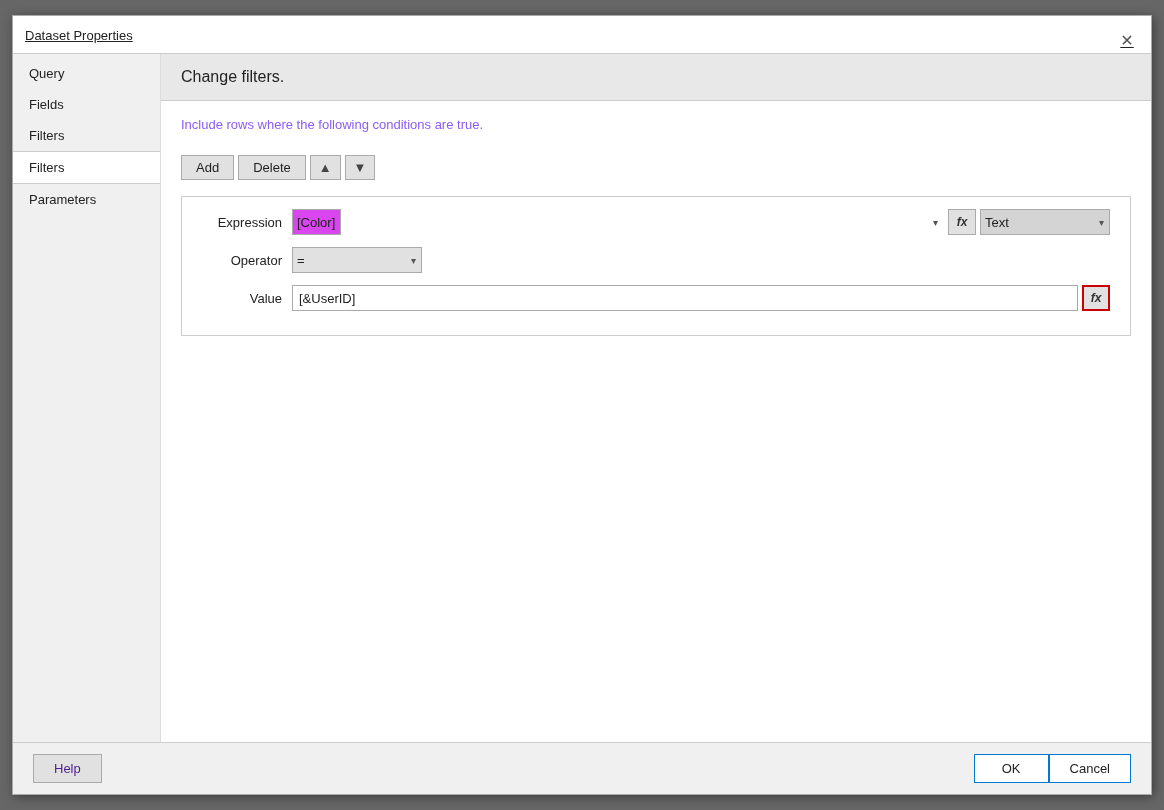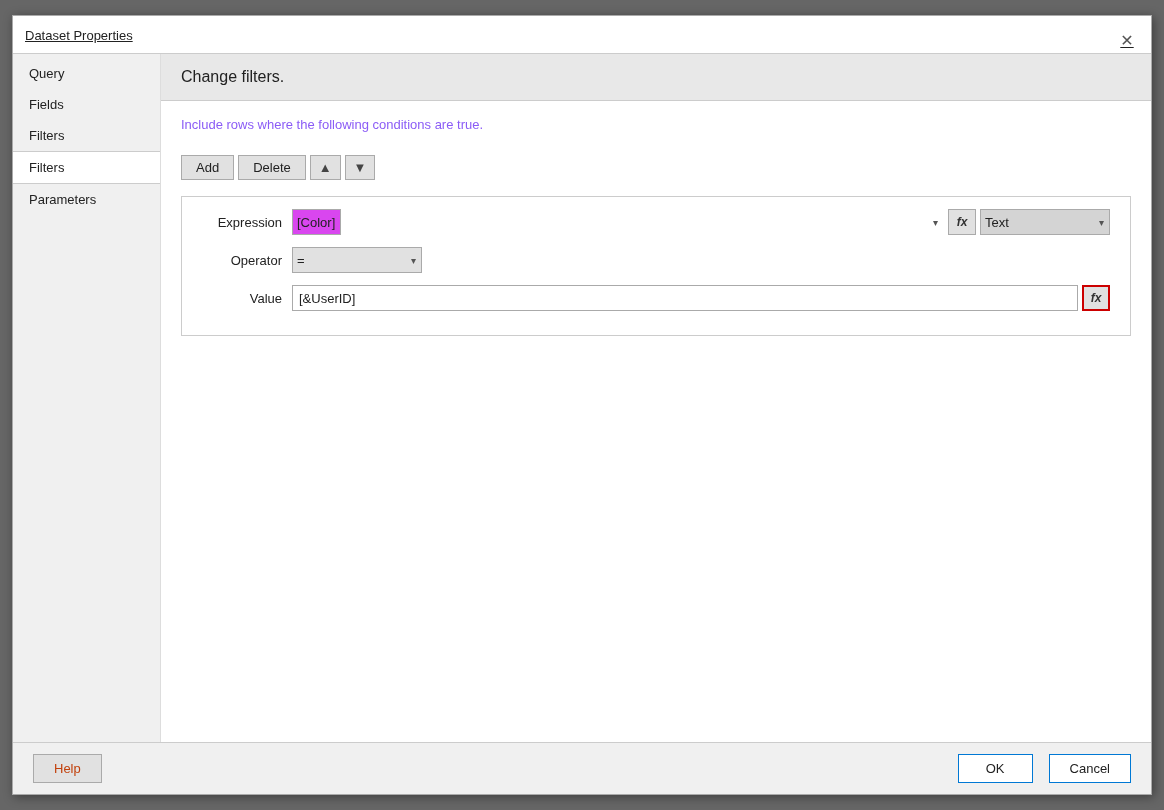--- a/index.html
+++ b/index.html
@@ -266,38 +266,38 @@
       background: #f0f0f0;
       border-top: 1px solid #ccc;
       padding: 10px 20px;
       display: flex;
       justify-content: space-between;
       align-items: center;
       height: 52px;
     }
     .footer-right {
       display: flex;
-      gap: 16px;
+      gap: 0;
     }
     .footer-btn {
       padding: 6px 20px;
       background: #fff;
       border: 1px solid #0078d4;
       cursor: pointer;
       font-size: 13px;
       color: #222;
       min-width: 75px;
     }
     .help-btn {
       padding: 6px 20px;
       background: #e1e1e1;
       border: 1px solid #aaa;
       cursor: pointer;
       font-size: 13px;
-      color: #c2410c;
+      color: #4c1d95;
       min-width: 65px;
     }
     .fx-icon {
       font-size: 12px;
       font-style: italic;
       font-weight: bold;
     }
   </style>
 </head>
 <body>

